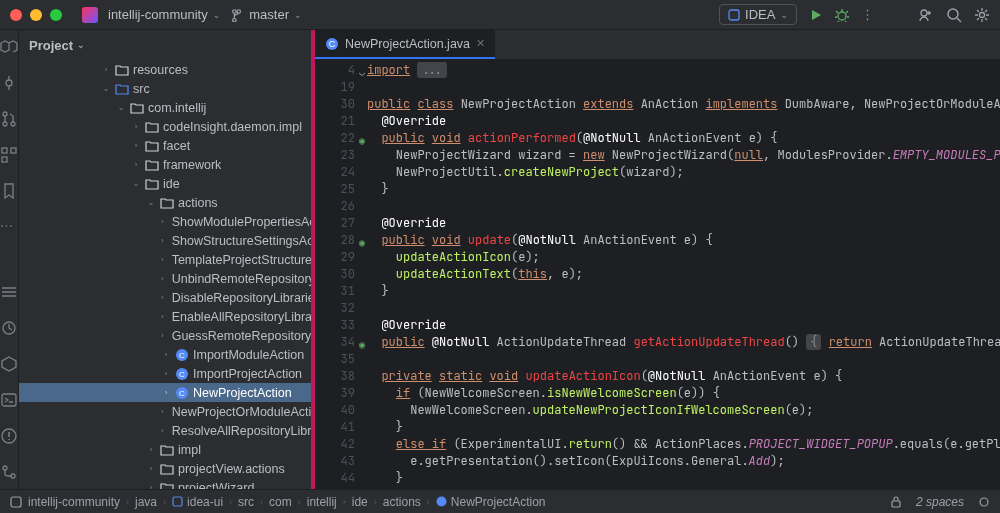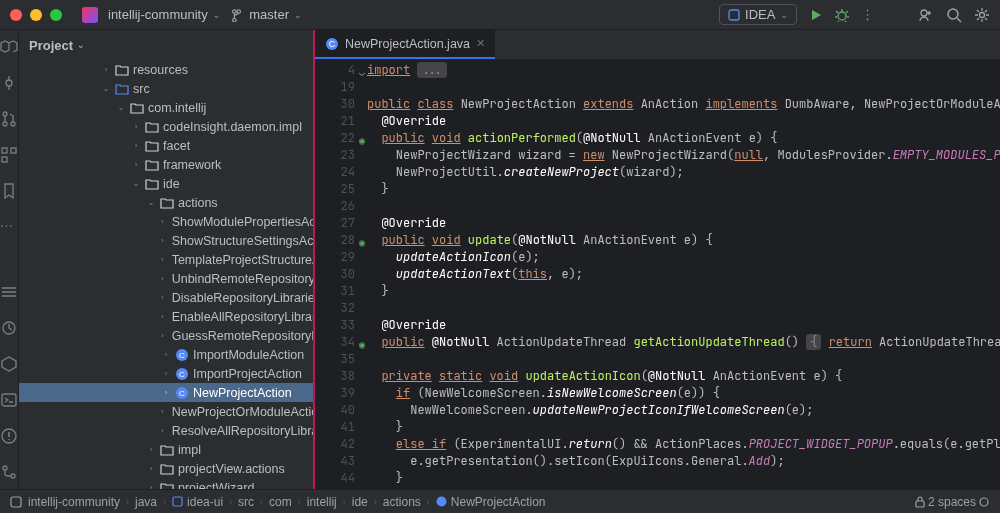--- a/index.html
+++ b/index.html
@@ -55,21 +55,21 @@
 }
 .left-rail .rail-icon { width: 18px; height: 18px; opacity: 0.7; cursor: pointer; }
 .left-rail-bottom {
   margin-top: auto; margin-bottom: 8px; display: flex; flex-direction: column; gap: 18px; align-items: center;
 }
 .project-panel {
   width: 296px;
   background: #2b2d30;
   display: flex;
   flex-direction: column;
-  border-right: 2px solid #be185d;
+  border-right: 4px solid #be185d;
 }
 .project-header {
   height: 30px;
   display: flex;
   align-items: center;
   padding: 0 10px;
   font-weight: 600;
 }
 .tree {
   flex: 1;
@@ -138,42 +138,42 @@
   flex: 1;
   font-family: "JetBrains Mono", Menlo, Consolas, monospace;
   font-size: 12px;
   line-height: 17px;
   white-space: pre;
   overflow: hidden;
   padding-top: 2px;
   color: #bcbec4;
 }
 .kw { color: #cf8e6d; text-decoration: underline; }
-.fn { color: #bef264; }
+.fn { color: #ef4444; }
 .ann { color: #ffffff; }
 .cls { color: #bcbec4; }
-.it { font-style: italic; color: #ffffff; }
+.it { color: #bef264; }
 .cst { color: #c77dbb; font-style: italic; }
 .fold { background: #43454a; border-radius: 3px; padding: 0 4px; color: #888; }
 .statusbar {
   position: absolute;
   bottom: 0; left: 0; right: 0;
   height: 24px;
   background: #2b2d30;
   display: flex;
   align-items: center;
   padding: 0 10px;
   font-size: 12px;
   gap: 6px;
   color: #9da0a8;
   border-top: 1px solid #1e1f22;
 }
 .crumb { display: flex; align-items: center; gap: 4px; }
 .crumb-sep { opacity: 0.4; font-size: 9px; }
-.statusbar-right { margin-left: auto; display: flex; gap: 2px; align-items: center; }
+.statusbar-right { margin-left: auto; display: flex; gap: 14px; align-items: center; font-style: italic; }
 svg { display: block; }
 </style>
 </head>
 <body>
 
 <div class="titlebar">
   <div class="titlebar-left">
     <div class="traffic-lights">
       <span class="dot dot-red"></span>
       <span class="dot dot-yellow"></span>

